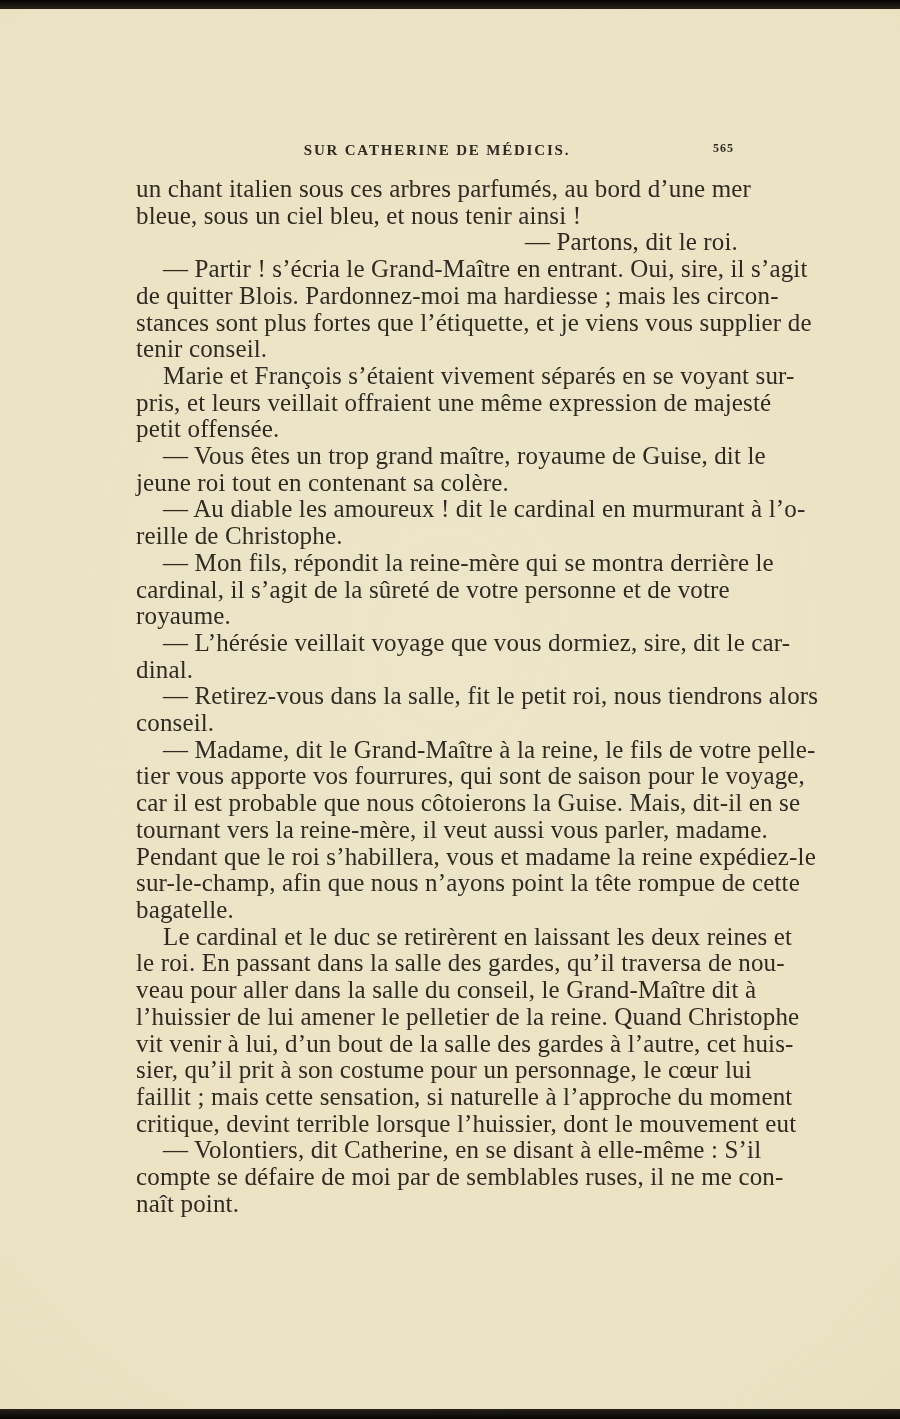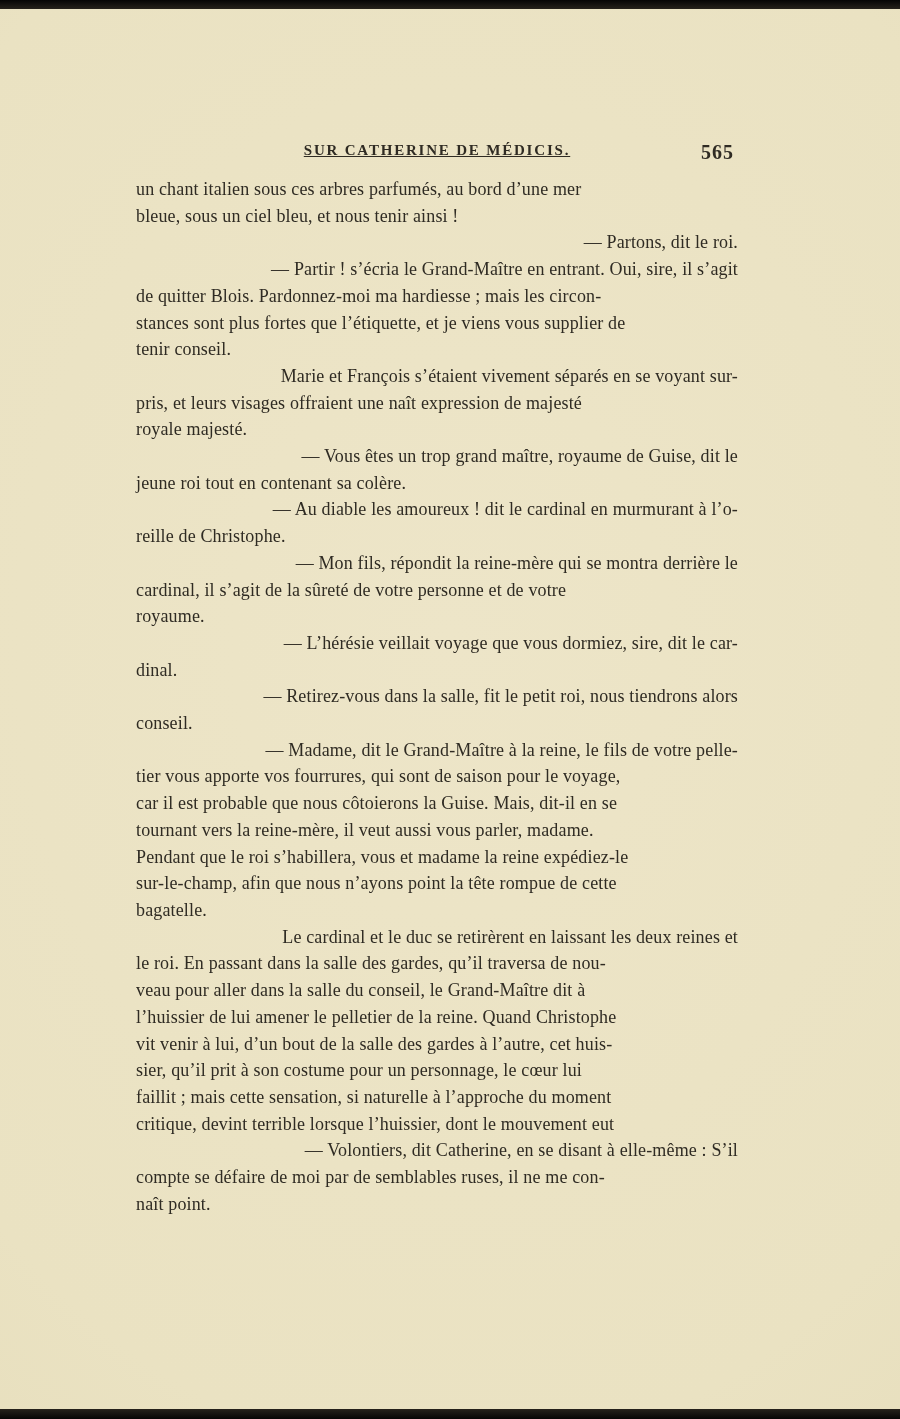--- a/index.html
+++ b/index.html
@@ -31,37 +31,36 @@
   .running-head {
     position: absolute;
     left: 136px;
     top: 142px;
     width: 602px;
     text-align: center;
     font-size: 15px;
     font-weight: bold;
     letter-spacing: 1.8px;
     white-space: nowrap;
-    text-decoration: underline;
   }
   .rh-page {
     position: absolute;
     right: 4px;
     top: -1px;
-    font-size: 20px;
+    font-size: 12px;
     letter-spacing: 1px;
   }
 
   
   .text-block {
     position: absolute;
     left: 136px;
     top: 176px;
     width: 602px;
-    font-size: 18px;
+    font-size: 25px;
     line-height: 26.7px;
     letter-spacing: 0.15px;
   }
   .para { margin: 0; padding: 0; }
   .line { display: block; white-space: pre; }
   .para.indent .line:first-child { text-indent: 27px; text-align: right; }
 </style>
 </head>
 <body style="color: rgb(47, 43, 35);">
 
@@ -82,22 +81,22 @@
         <span class="line">— Partons, dit le roi.</span>
       </p>
       <p class="para indent">
         <span class="line">— Partir ! s’écria le Grand-Maître en entrant. Oui, sire, il s’agit</span>
         <span class="line">de quitter Blois. Pardonnez-moi ma hardiesse ; mais les circon-</span>
         <span class="line">stances sont plus fortes que l’étiquette, et je viens vous supplier de</span>
         <span class="line">tenir conseil.</span>
       </p>
       <p class="para indent">
         <span class="line">Marie et François s’étaient vivement séparés en se voyant sur-</span>
-        <span class="line">pris, et leurs visages offraient une naît expression de majesté</span>
-        <span class="line">royale majesté.</span>
+        <span class="line">pris, et leurs veillait offraient une même expression de majesté</span>
+        <span class="line">petit offensée.</span>
       </p>
       <p class="para indent">
         <span class="line">— Vous êtes un trop grand maître, royaume de Guise, dit le</span>
         <span class="line">jeune roi tout en contenant sa colère.</span>
       </p>
       <p class="para indent">
         <span class="line">— Au diable les amoureux ! dit le cardinal en murmurant à l’o-</span>
         <span class="line">reille de Christophe.</span>
       </p>
       <p class="para indent">

